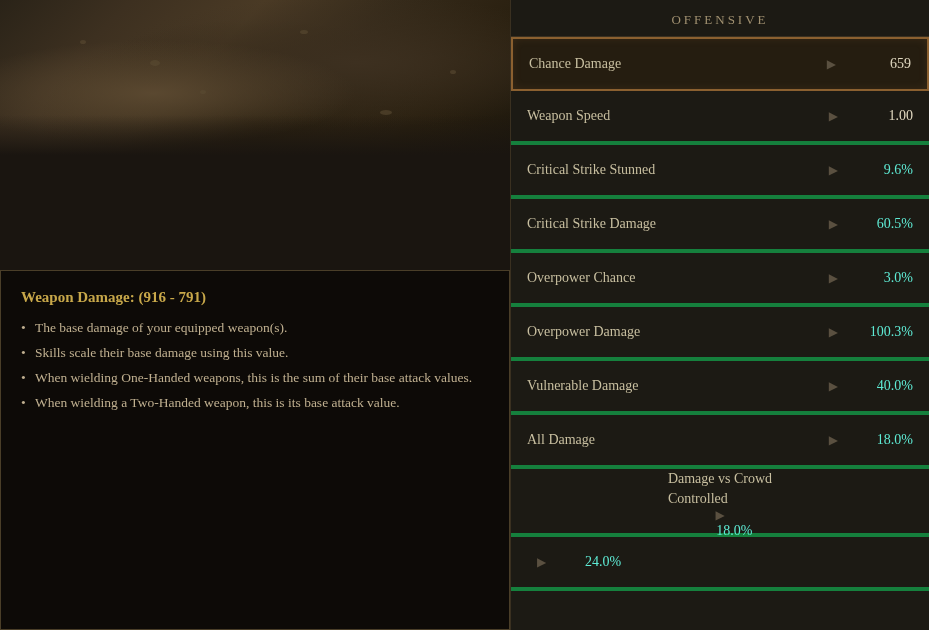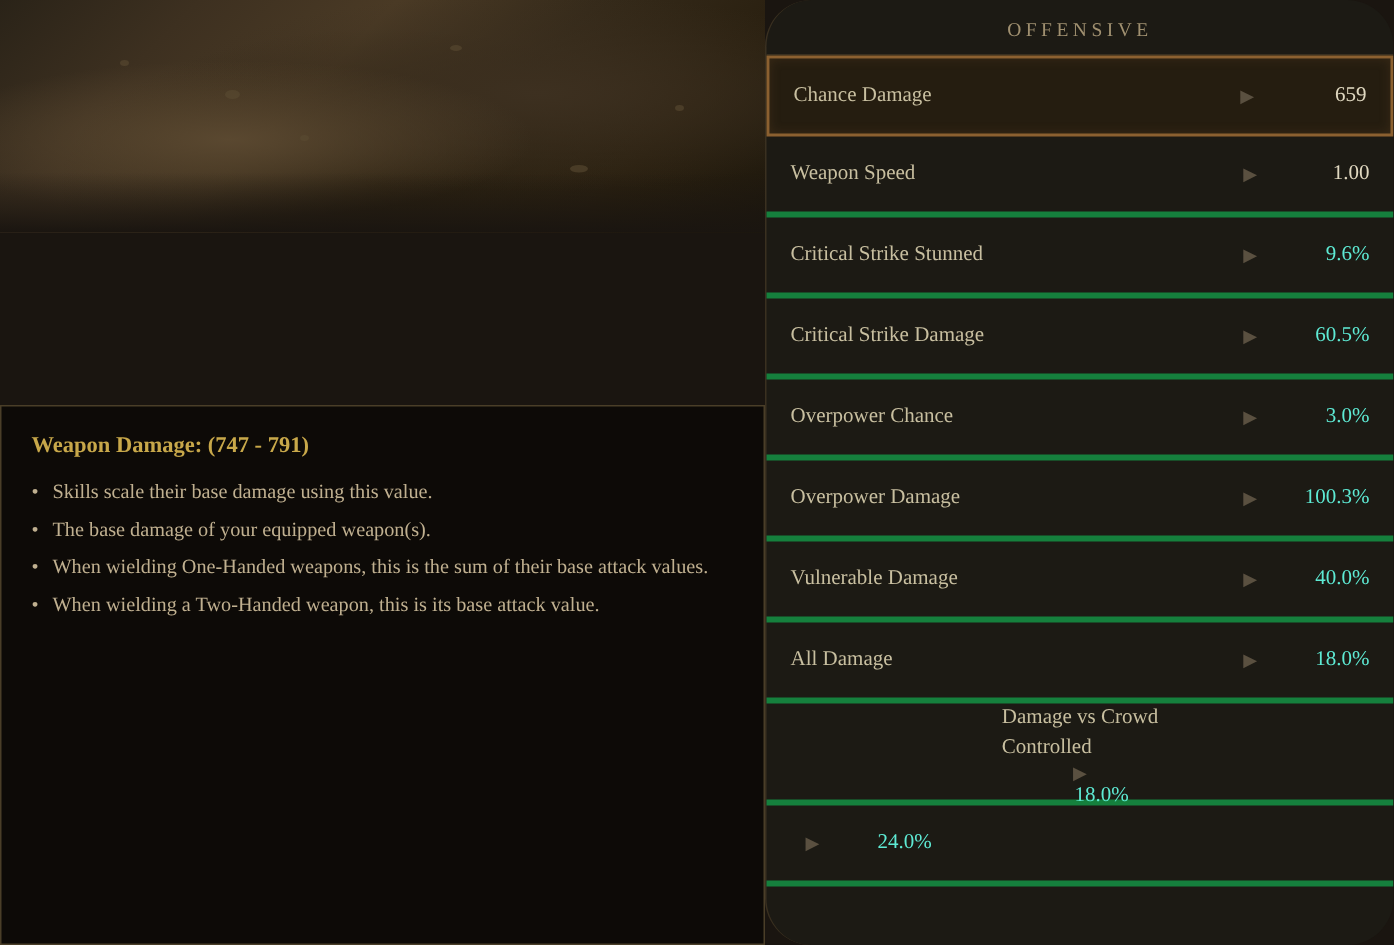--- a/index.html
+++ b/index.html
@@ -84,21 +84,20 @@
       left: 0;
       color: #c0b090;
     }
 
     
     .right-panel {
       width: 419px;
       height: 630px;
       background: #1c1a14;
       border-left: 1px solid #3a3020;
-      border-radius: 31px;
     }
 
     .section-header {
       text-align: center;
       padding: 12px 0 8px;
       color: #a09070;
       font-size: 13px;
       letter-spacing: 3px;
       font-family: 'Georgia', serif;
       border-bottom: 1px solid #3a3020;
@@ -175,23 +174,23 @@
 
     <div class="ground-detail" style="top:40px; left:80px;"></div>
     <div class="ground-detail" style="top:60px; left:150px; width:10px; height:6px;"></div>
     <div class="ground-detail" style="top:90px; left:200px;"></div>
     <div class="ground-detail" style="top:30px; left:300px; width:8px;"></div>
     <div class="ground-detail" style="top:110px; left:380px; width:12px; height:5px;"></div>
     <div class="ground-detail" style="top:70px; left:450px;"></div>
   </div>
 
   <div class="tooltip-box">
-    <div class="tooltip-title">Weapon Damage: (747 - 791)</div>
+    <div class="tooltip-title">Weapon Damage: (916 - 791)</div>
+    <div class="tooltip-bullet">The base damage of your equipped weapon(s).</div>
     <div class="tooltip-bullet">Skills scale their base damage using this value.</div>
-    <div class="tooltip-bullet">The base damage of your equipped weapon(s).</div>
     <div class="tooltip-bullet">When wielding One-Handed weapons, this is the sum of their base attack values.</div>
     <div class="tooltip-bullet">When wielding a Two-Handed weapon, this is its base attack value.</div>
   </div>
 </div>
 
 <div class="right-panel">
   <div class="section-header">OFFENSIVE</div>
 
   <div class="stat-row highlighted">
     <span class="stat-name">Chance Damage</span>

